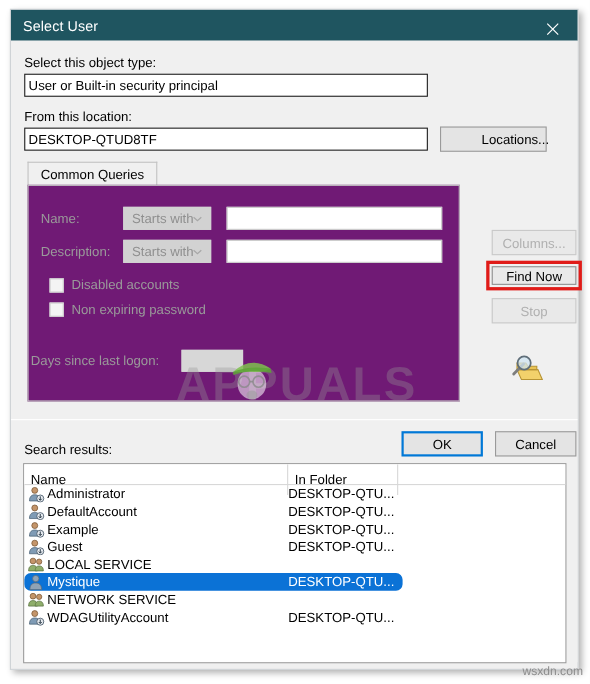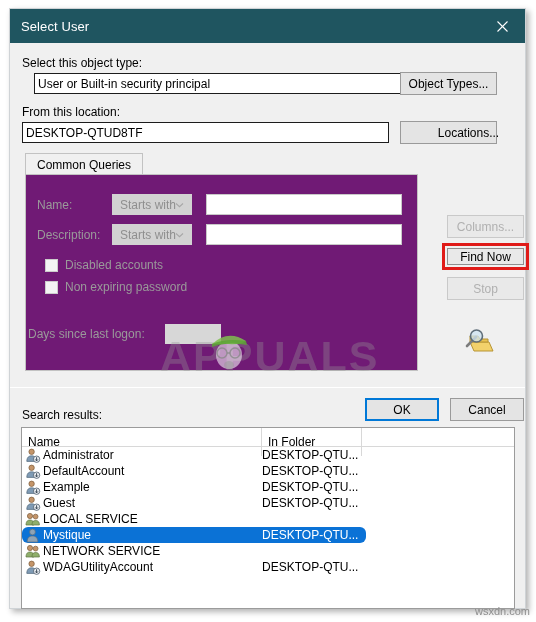--- a/index.html
+++ b/index.html
@@ -20,21 +20,21 @@
   .window {
     position: absolute;
     left: 9px; top: 8px;
     width: 517px; height: 601px;
     background: #f0f0f0;
     border: 1px solid #cfd3d6;
     box-shadow: 3px 3px 6px rgba(0,0,0,0.30);
   }
   .titlebar {
     position: relative;
-    height: 34px;
+    height: 28px;
     background: #1f5560;
     display: flex;
     align-items: center;
   }
   .title-text {
     color: #ffffff;
     font-size: 13px;
     margin-left: 11px;
     letter-spacing: 0.1px;
   }
@@ -92,21 +92,21 @@
     background: #e9e9e9;
     cursor: default;
   }
   .btn.default-focus {
     border: 2px solid #0078d7;
     background: #e4e4e4;
   }
 
   
   .row-objtype-label { position:absolute; left:12px; top:13px; }
-  .objtype-box { position:absolute; left:24px; top:30px; width:367px; }
+  .objtype-box { position:absolute; left:12px; top:30px; width:367px; }
   .btn-object-types { position:absolute; left:390px; top:29px; width:97px; }
 
   .row-location-label { position:absolute; left:12px; top:62px; }
   .location-box { position:absolute; left:12px; top:79px; width:367px; }
   .btn-locations { position:absolute; left:390px; top:78px; width:97px;padding-left:40px; }
 
   
   .tabstrip {
     position: absolute;
     left: 15px; top: 110px;
@@ -317,21 +317,20 @@
           <line x1="0.5" y1="0.5" x2="10.5" y2="10.5" stroke="#ffffff" stroke-width="1.1"></line>
           <line x1="10.5" y1="0.5" x2="0.5" y2="10.5" stroke="#ffffff" stroke-width="1.1"></line>
         </svg>
       </div>
     </div>
 
     <div class="client">
 
       <div class="lbl row-objtype-label">Select this object type:</div>
       <div class="textbox objtype-box">User or Built-in security principal</div>
-      <div class="btn btn-object-types">Object Types...</div>
 
       <div class="lbl row-location-label">From this location:</div>
       <div class="textbox location-box">DESKTOP-QTUD8TF</div>
       <div class="btn btn-locations">Locations...</div>
 
       <div class="tabstrip">
         <div class="tab">Common Queries</div>
       </div>
 
       <div class="tabpanel">

